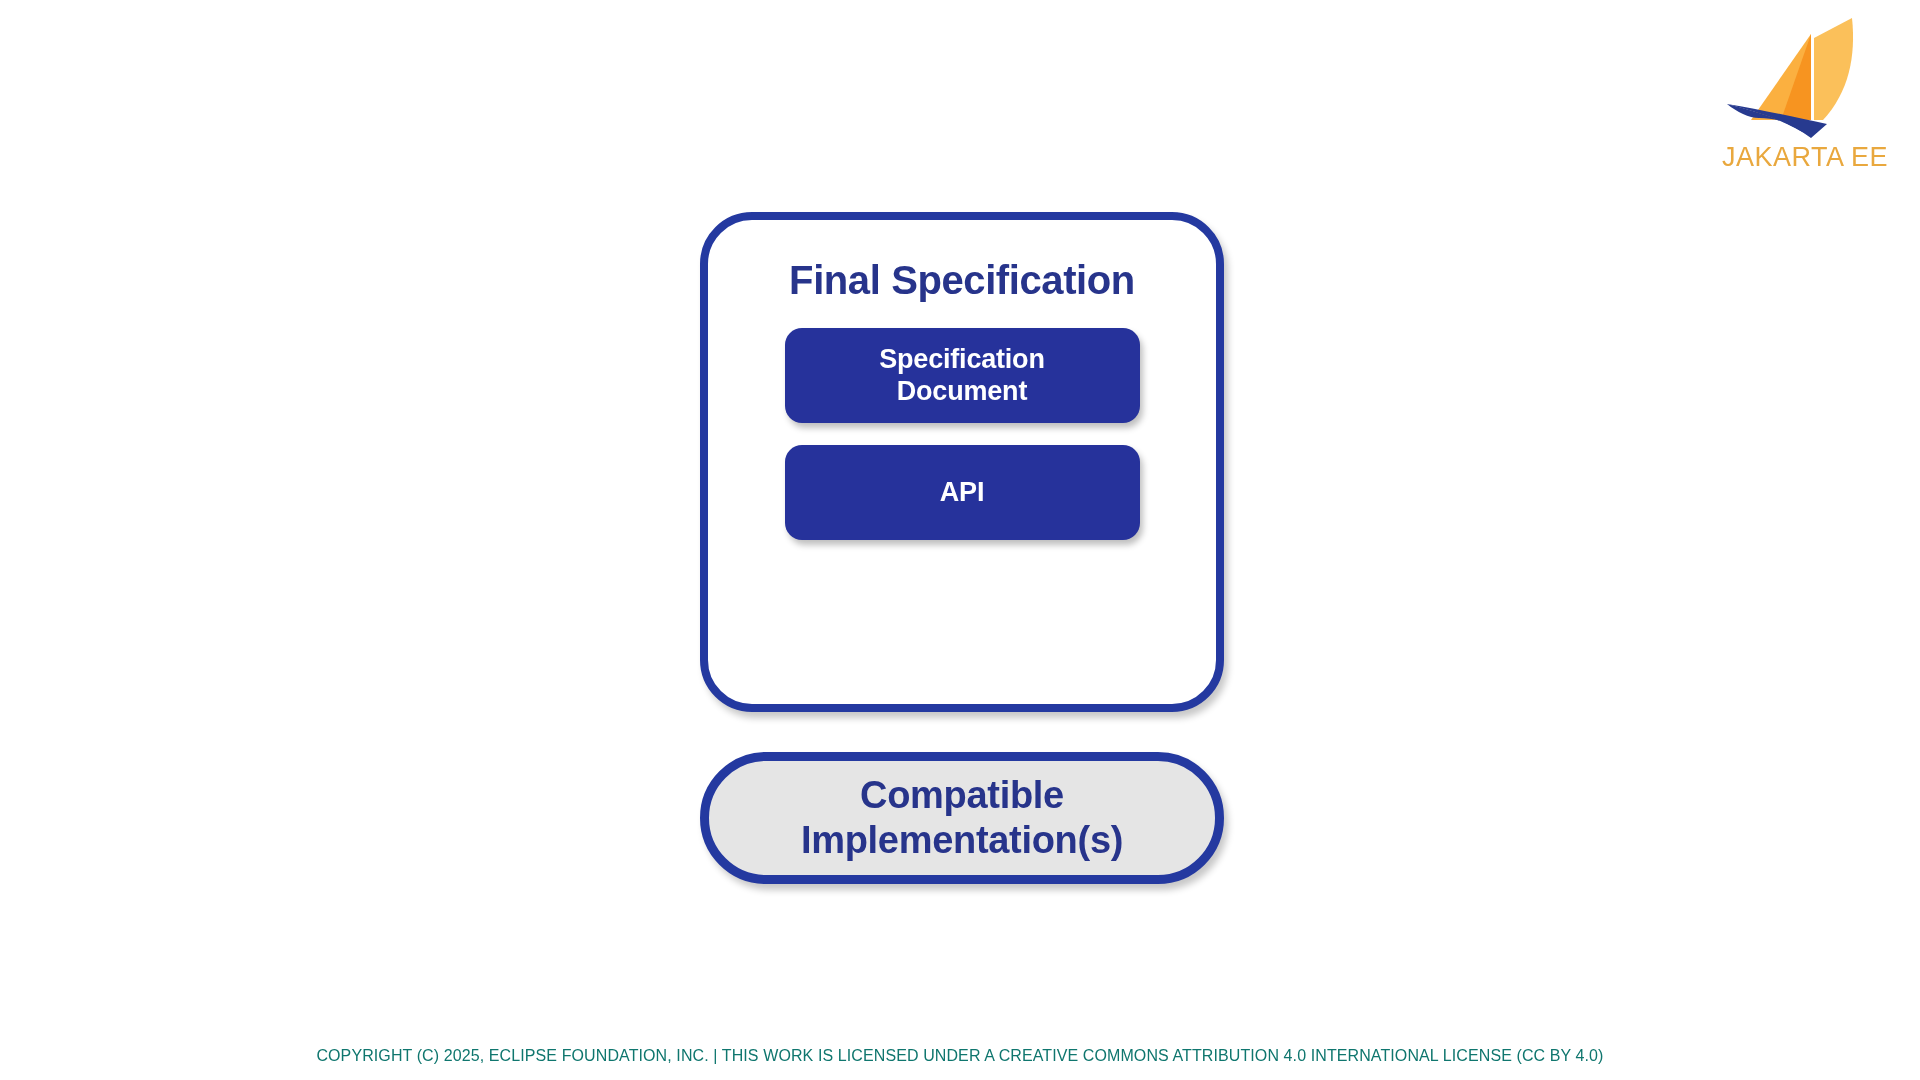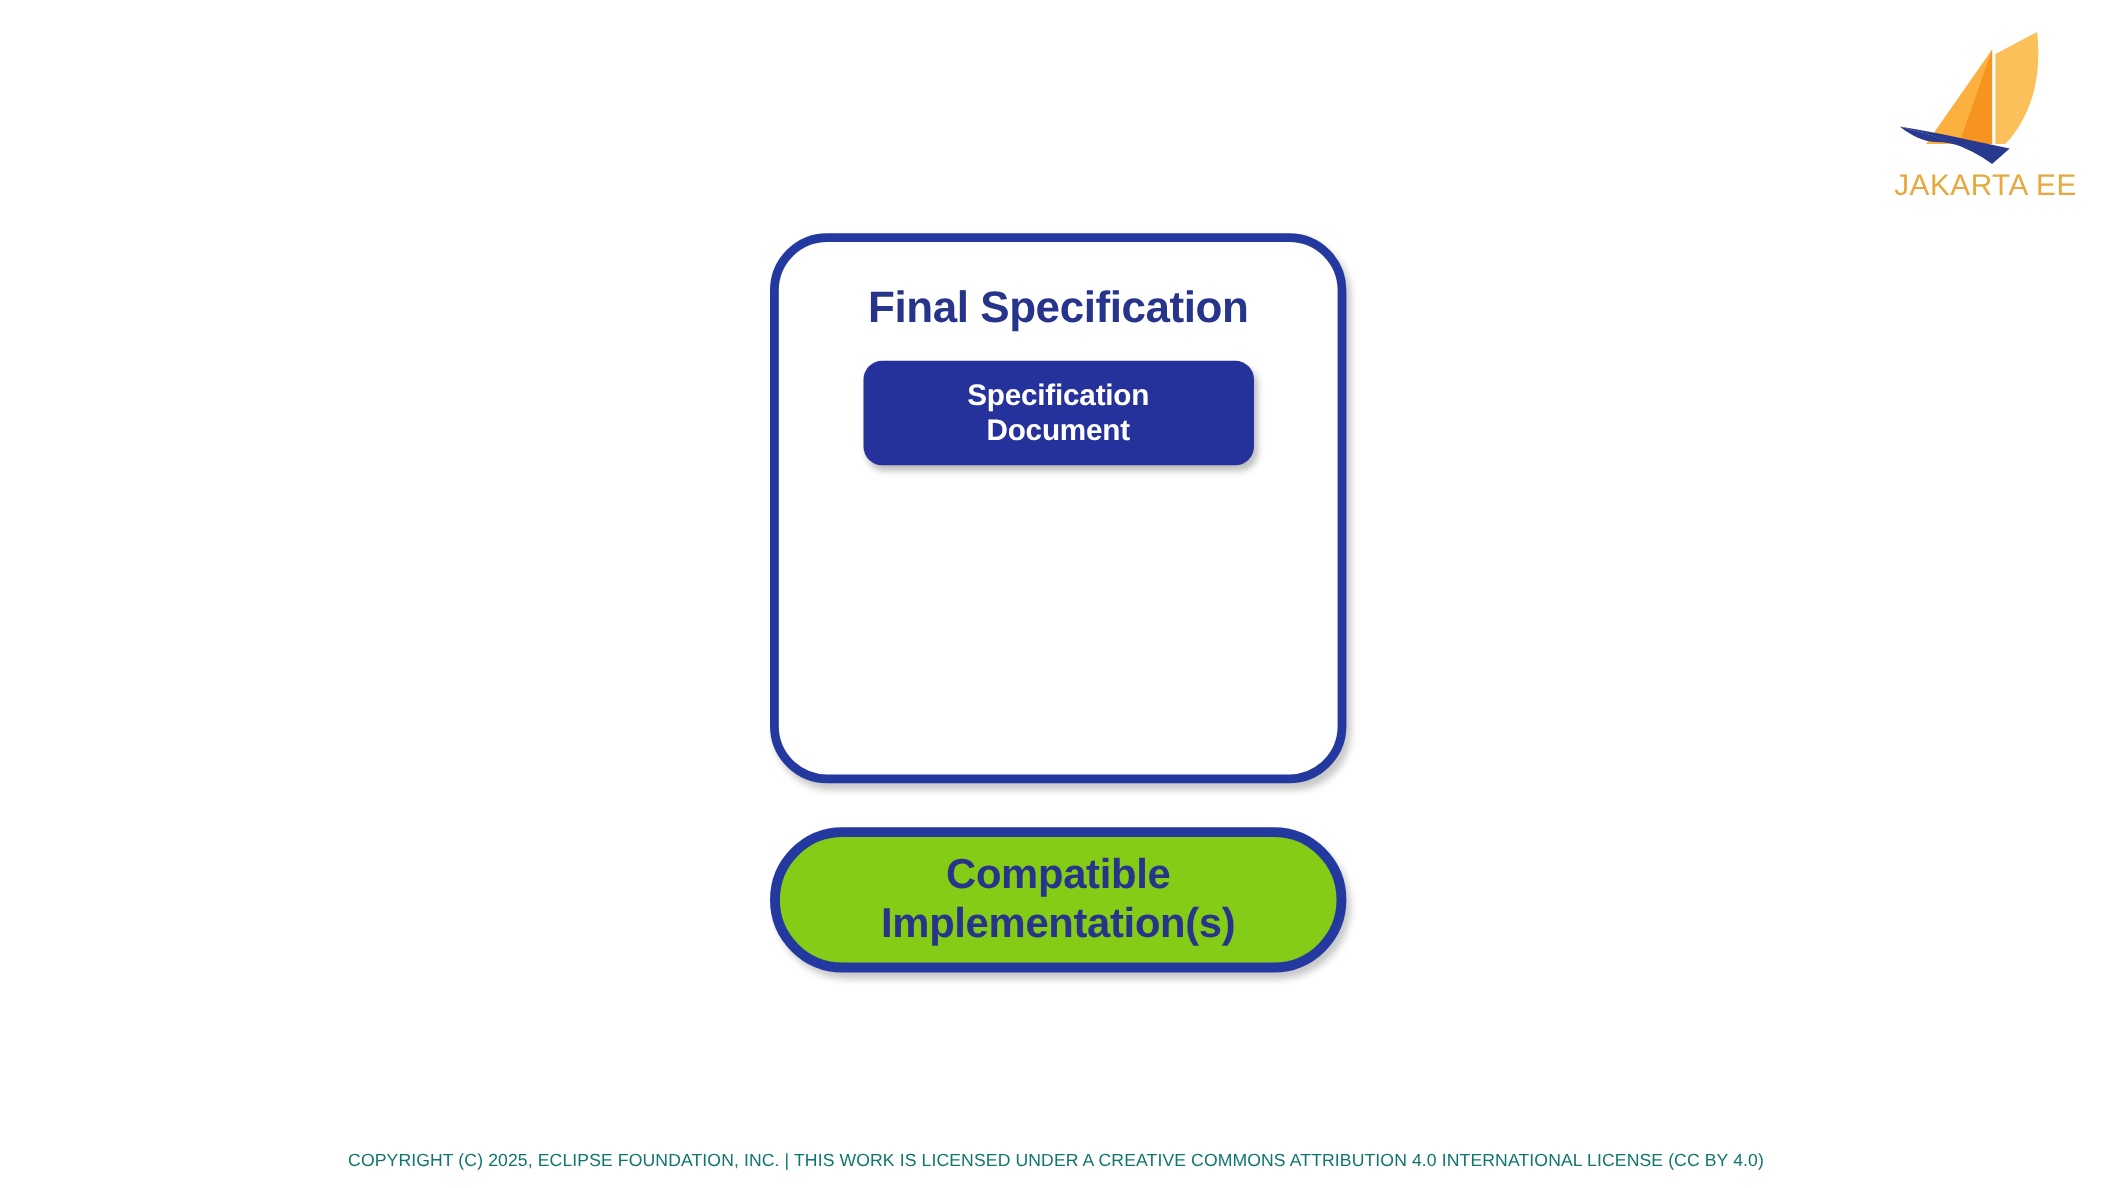--- a/index.html
+++ b/index.html
@@ -12,21 +12,21 @@
     height: 1080px;
     background: #ffffff;
     font-family: "Liberation Sans", sans-serif;
     overflow: hidden;
     position: relative;
   }
 
   
   .brand-logo {
     position: absolute;
-    top: 23px;
+    top: 12px;
     right: 10px;
     width: 210px;
     height: 180px;
     display: flex;
     flex-direction: column;
     align-items: center;
   }
   .brand-mark {
     width: 180px;
     height: 128px;
@@ -107,21 +107,21 @@
   
   .impl-pill {
     position: absolute;
     left: 700px;
     top: 736px;
     width: 524px;
     height: 132px;
     box-sizing: border-box;
     border: 9px solid #2439A0;
     border-radius: 68px;
-    background: #84cc16;
+    background: #e5e5e5;
     box-shadow: 4px 6px 7px rgba(0,0,0,0.22);
     display: flex;
     align-items: center;
     justify-content: center;
     color: #27348B;
     font-size: 38px;
     font-weight: bold;
     line-height: 1.18;
     text-align: center;
     letter-spacing: -0.3px;
@@ -160,20 +160,21 @@
 </div>
 
 <div class="stage">
 
   <div class="spec-container">
     <div class="spec-title">Final Specification</div>
 
     <div class="spec-items">
       <div class="spec-item">Specification
 Document</div>
+      <div class="spec-item">API</div>
     </div>
   </div>
 
   <div class="impl-pill">Compatible
 Implementation(s)</div>
 
 </div>
 
 <div class="footer">COPYRIGHT (C) 2025, ECLIPSE FOUNDATION, INC. | THIS WORK IS LICENSED UNDER A CREATIVE COMMONS ATTRIBUTION 4.0 INTERNATIONAL LICENSE (CC BY 4.0)</div>
 

